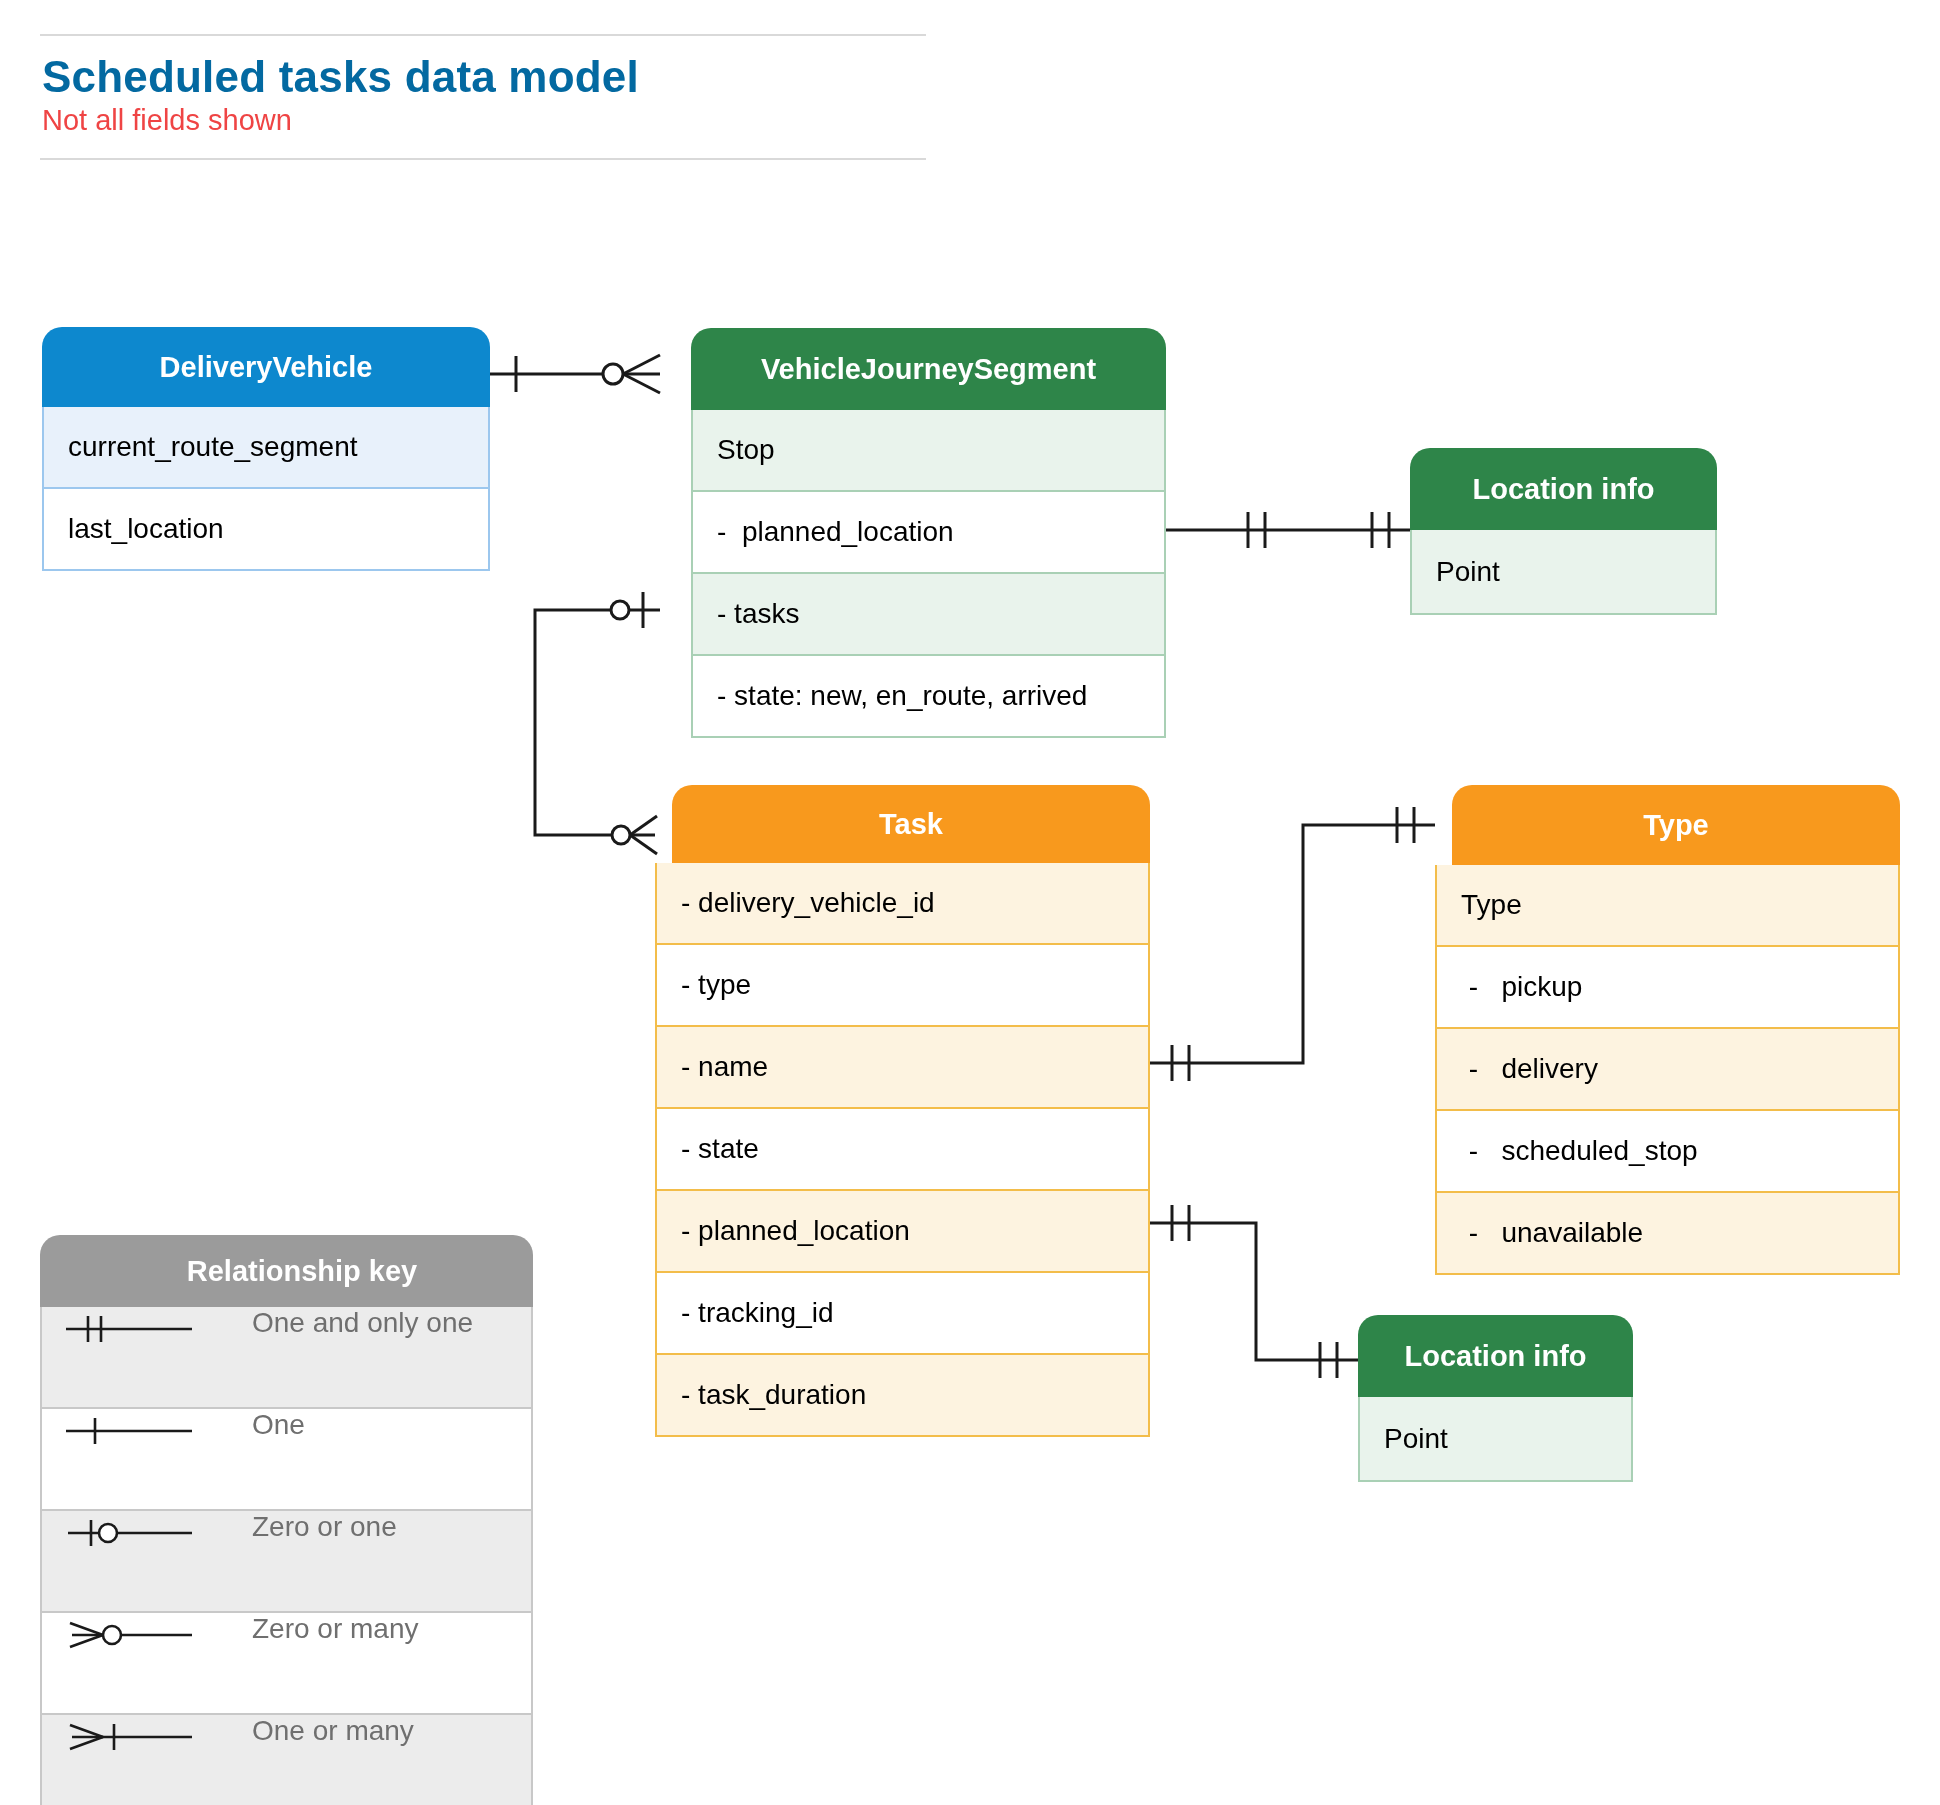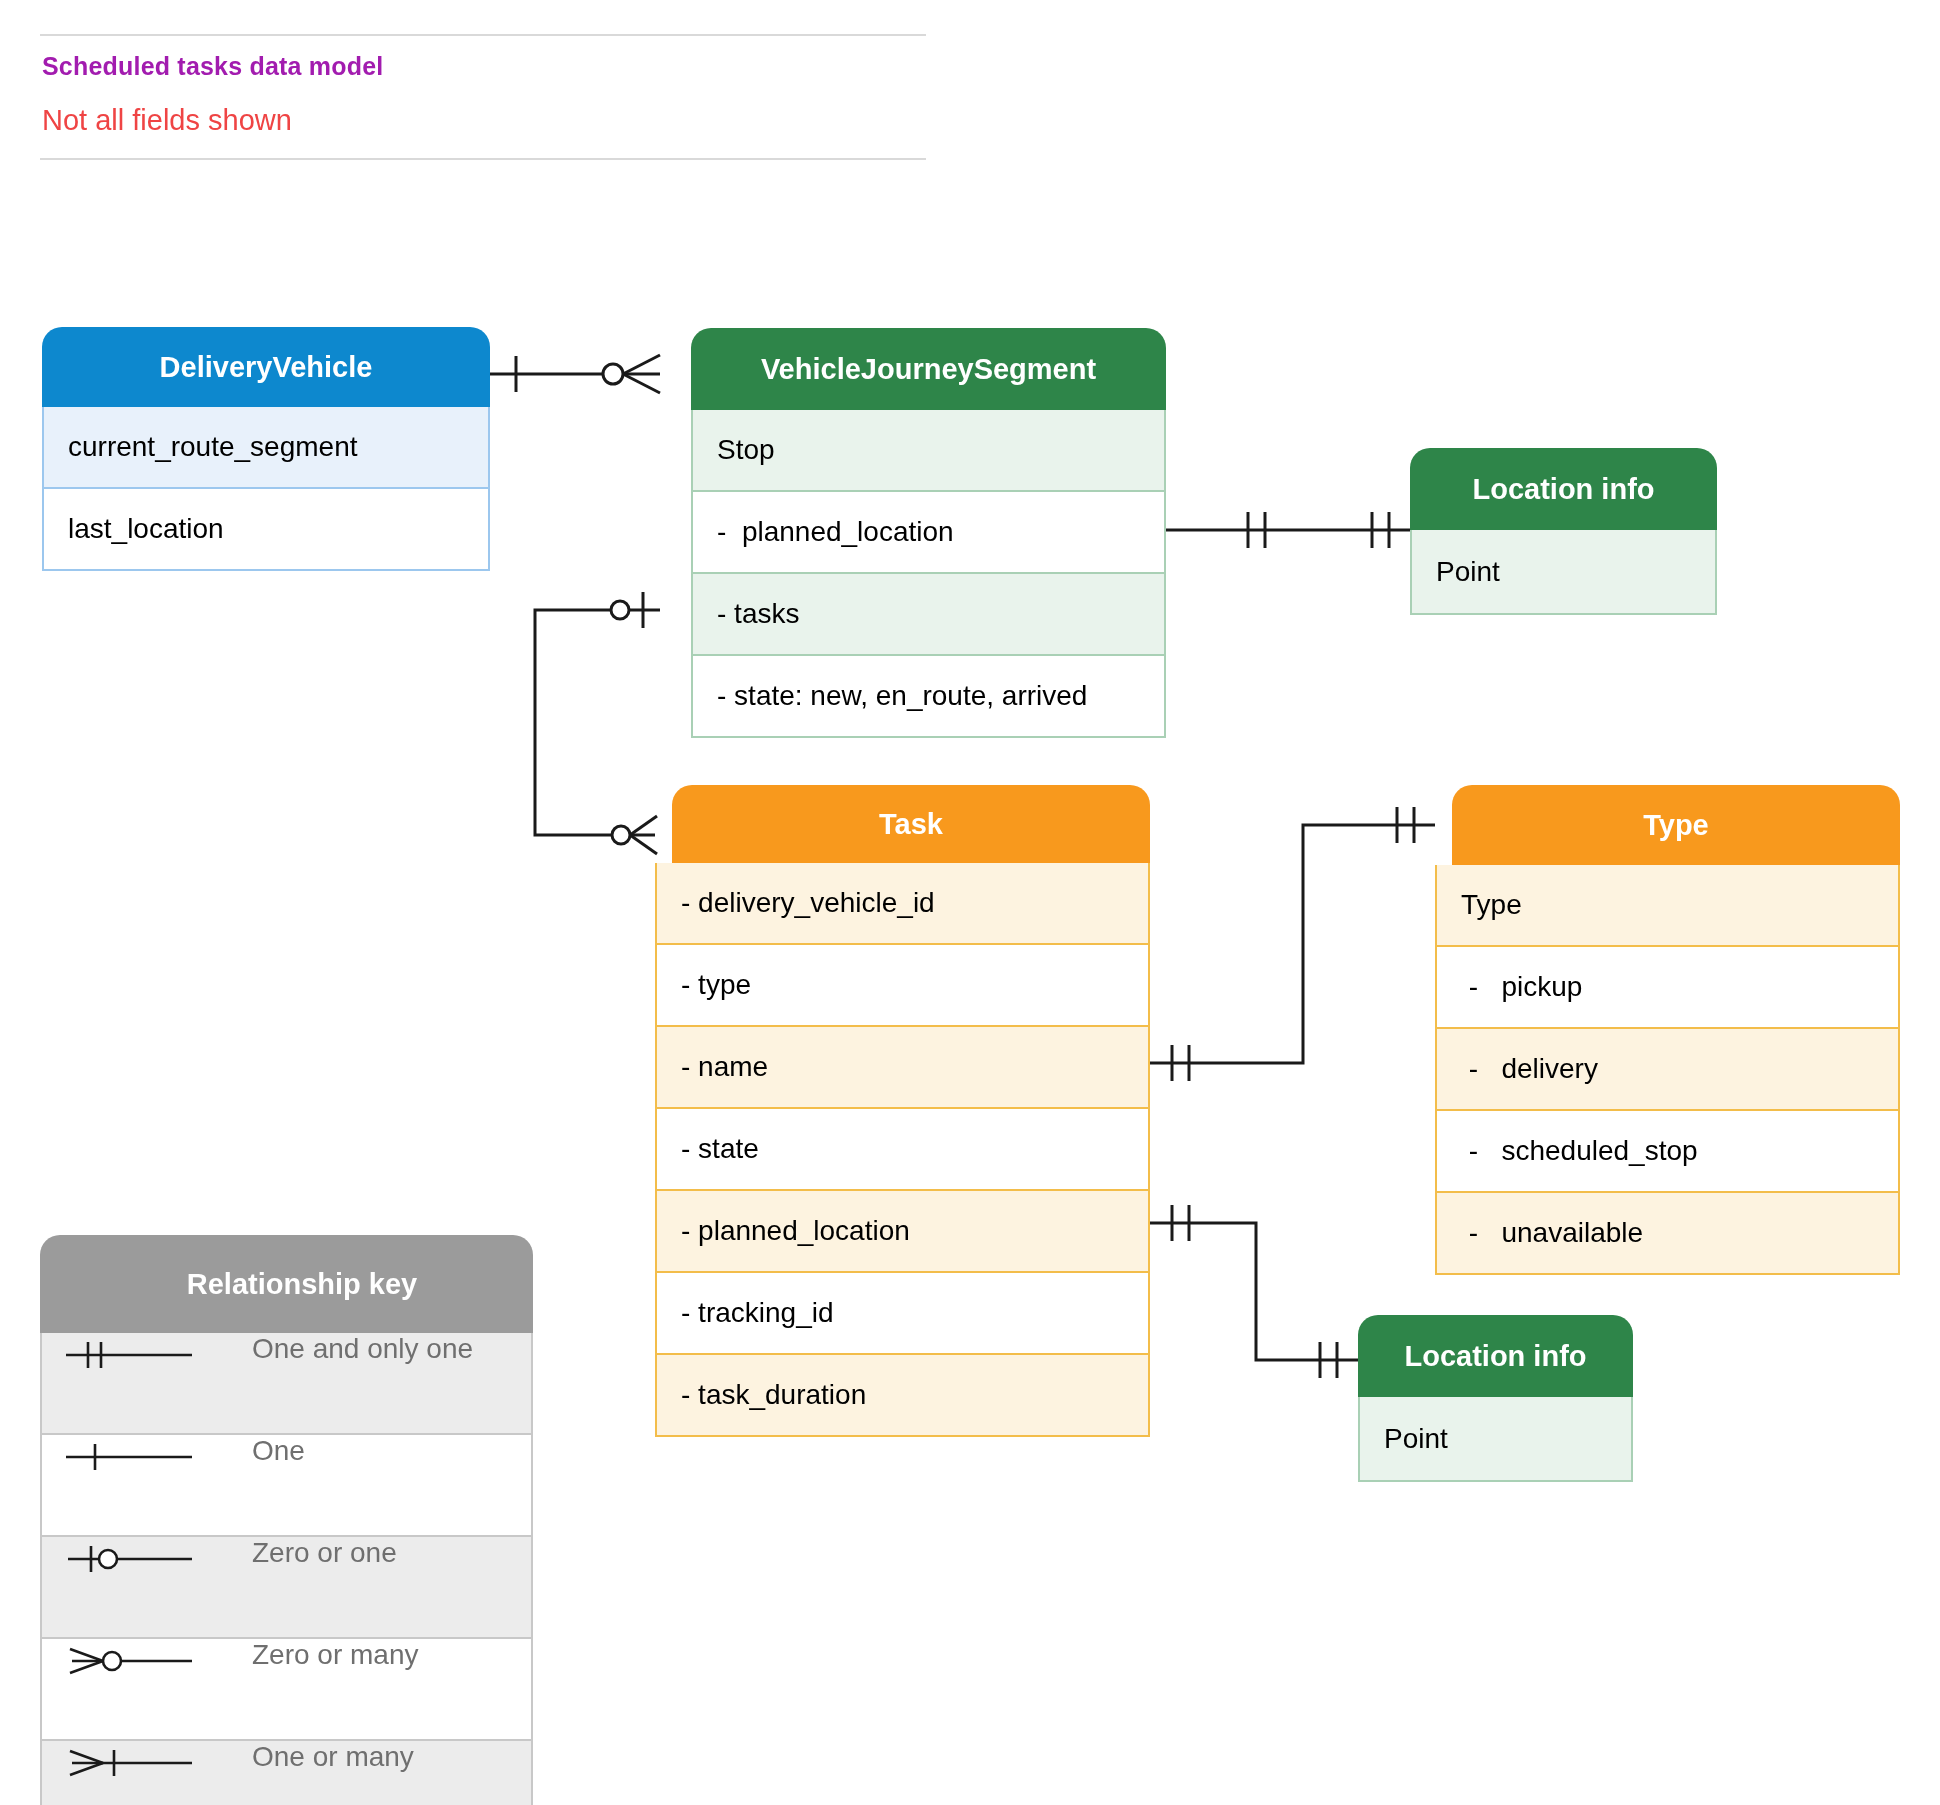--- a/index.html
+++ b/index.html
@@ -1,20 +1,20 @@
 <!DOCTYPE html>
 <html><head>
 <meta charset="utf-8">
 <style>
   html,body{margin:0;padding:0;background:#ffffff;}
   body{font-family:"Liberation Sans","DejaVu Sans",sans-serif;}
   #canvas{position:relative;width:1940px;height:1805px;background:#ffffff;overflow:hidden;}
 
   .rule{position:absolute;height:2px;background:#d9d9d9;}
-  .page-title{position:absolute;left:42px;top:52px;font-size:25px;font-weight:700;color:#a21caf;letter-spacing:.2px;}
+  .page-title{position:absolute;left:42px;top:52px;font-size:44px;font-weight:700;color:#0369a1;letter-spacing:.2px;}
   .page-subtitle{position:absolute;left:42px;top:104px;font-size:29px;color:#ef4444;}
 
   #connectors{position:absolute;left:0;top:0;z-index:1;}
   #connectors path{stroke:#1a1a1a;stroke-width:3;fill:none;}
   #connectors circle{stroke:#1a1a1a;stroke-width:3;fill:#ffffff;}
 
   .entity{position:absolute;z-index:2;}
   .entity-header{height:80px;display:flex;align-items:center;justify-content:center;
     color:#ffffff;font-weight:700;font-size:29px;border-radius:20px 20px 0 0;text-align:center;}
   .entity-body{background:#ffffff;}
@@ -34,21 +34,21 @@
   .orange .entity-header{background:#f8991d;margin-left:17px;}
   .orange .entity-body{border:2px solid #f3bd4a;border-top:none;}
   .orange .row + .row{border-top:2px solid #f3bd4a;}
   .orange .row:nth-child(odd){background:#fdf3e0;}
 
   .loc .entity-header{height:82px;}
   .loc .row{height:83px;}
   .vjs .entity-header{height:82px;}
   .task .entity-header{height:78px;}
 
-  .legend .entity-header{background:#9b9b9b;height:98px;padding-left:31px;}
+  .legend .entity-header{background:#9b9b9b;height:72px;padding-left:31px;}
   .legend .entity-body{border:2px solid #c8c8c8;border-top:none;}
   .legend .lrow{height:100px;display:flex;align-items:flex-start;}
   .legend .lrow + .lrow{border-top:2px solid #c8c8c8;}
   .legend .lrow:nth-child(odd){background:#ececec;}
   .legend .sym{margin-left:20px;flex:0 0 auto;}
   .legend .sym path{stroke:#1a1a1a;stroke-width:2.6;fill:none;}
   .legend .sym circle{stroke:#1a1a1a;stroke-width:2.6;fill:#ffffff;}
   .legend .llabel{margin-left:40px;font-size:28px;color:#6f6f6f;white-space:pre;}
 </style>
 </head>

